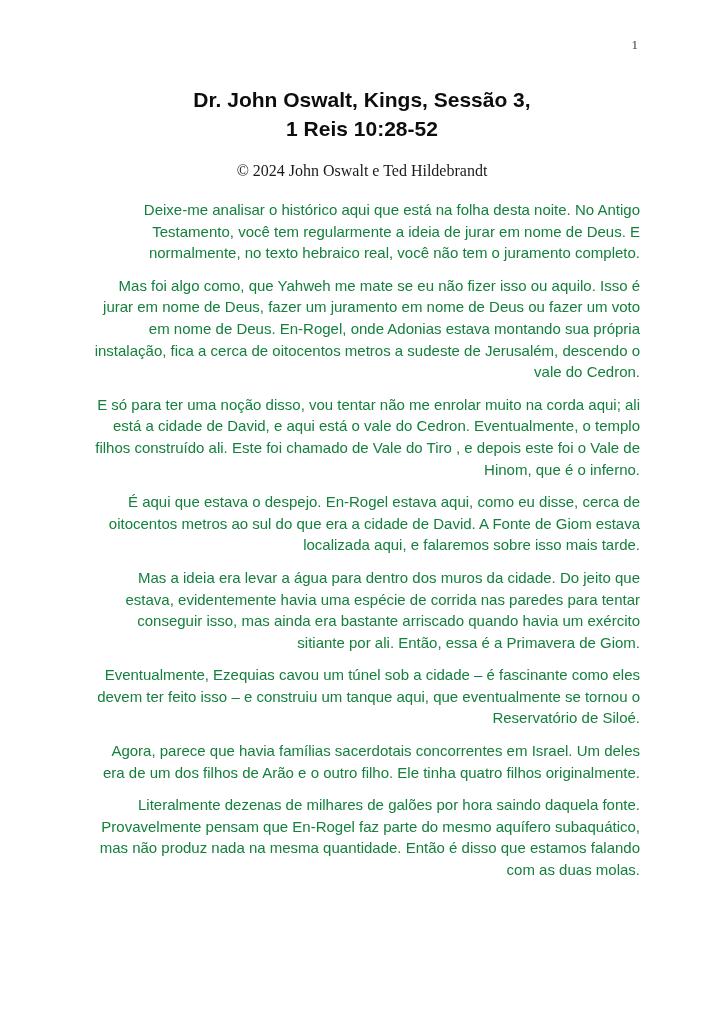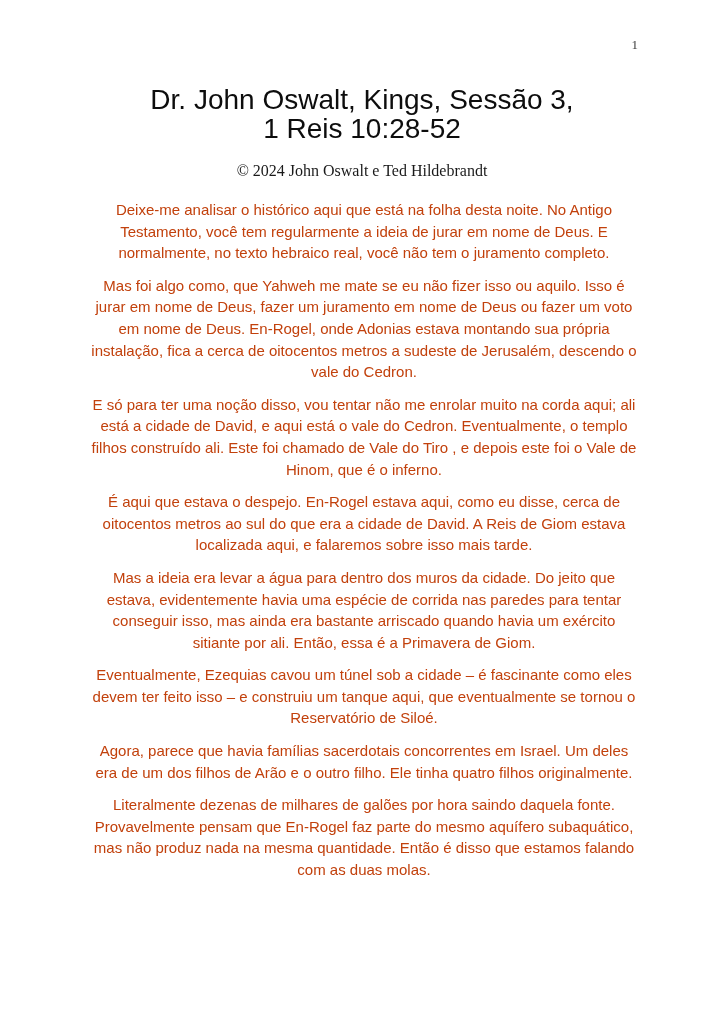--- a/index.html
+++ b/index.html
@@ -23,63 +23,63 @@
     font-family: "Liberation Serif", "DejaVu Serif", serif;
     font-size: 13px;
     color: #3d3d3d;
   }
   .title-block {
     padding-top: 85px;
     text-align: center;
   }
   .title-line {
     font-family: "Liberation Sans", "DejaVu Sans", sans-serif;
-    font-weight: 400;
-    font-size: 28px;
+    font-weight: 700;
+    font-size: 21px;
     line-height: 29px;
     color: #0d0d0d;
   }
   .copyright-line {
     font-family: "Liberation Serif", "DejaVu Serif", serif;
     font-size: 16px;
     line-height: 20px;
     color: #1a1a1a;
     margin-top: 18px;
     text-align: center;
   }
   .content {
     margin: 18px 84px 0 88px;
     width: 552px;
   }
   .content p {
     font-family: "Liberation Sans", "DejaVu Sans", sans-serif;
     font-size: 15px;
     line-height: 21.6px;
-    color: #c2410c;
+    color: #15803d;
     margin-bottom: 11px;
-    text-align: center;
+    text-align: right;
   }
 </style>
 </head>
 <body>
 
 <div class="page">
 
   <div class="page-number">1</div>
 
   <div class="title-block">
     <div class="title-line">Dr. John Oswalt, Kings, Sessão 3,</div>
     <div class="title-line">1 Reis 10:28-52</div>
     <div class="copyright-line">© 2024 John Oswalt e Ted Hildebrandt</div>
   </div>
 
   <div class="content">
     <p>Deixe-me analisar o histórico aqui que está na folha desta noite. No Antigo Testamento, você tem regularmente a ideia de jurar em nome de Deus. E normalmente, no texto hebraico real, você não tem o juramento completo.</p>
     <p>Mas foi algo como, que Yahweh me mate se eu não fizer isso ou aquilo. Isso é jurar em nome de Deus, fazer um juramento em nome de Deus ou fazer um voto em nome de Deus. En-Rogel, onde Adonias estava montando sua própria instalação, fica a cerca de oitocentos metros a sudeste de Jerusalém, descendo o vale do Cedron.</p>
     <p>E só para ter uma noção disso, vou tentar não me enrolar muito na corda aqui; ali está a cidade de David, e aqui está o vale do Cedron. Eventualmente, o templo filhos construído ali. Este foi chamado de Vale do Tiro , e depois este foi o Vale de Hinom, que é o inferno.</p>
-    <p>É aqui que estava o despejo. En-Rogel estava aqui, como eu disse, cerca de oitocentos metros ao sul do que era a cidade de David. A Reis de Giom estava localizada aqui, e falaremos sobre isso mais tarde.</p>
+    <p>É aqui que estava o despejo. En-Rogel estava aqui, como eu disse, cerca de oitocentos metros ao sul do que era a cidade de David. A Fonte de Giom estava localizada aqui, e falaremos sobre isso mais tarde.</p>
     <p>Mas a ideia era levar a água para dentro dos muros da cidade. Do jeito que estava, evidentemente havia uma espécie de corrida nas paredes para tentar conseguir isso, mas ainda era bastante arriscado quando havia um exército sitiante por ali. Então, essa é a Primavera de Giom.</p>
     <p>Eventualmente, Ezequias cavou um túnel sob a cidade – é fascinante como eles devem ter feito isso – e construiu um tanque aqui, que eventualmente se tornou o Reservatório de Siloé.</p>
     <p>Agora, parece que havia famílias sacerdotais concorrentes em Israel. Um deles era de um dos filhos de Arão e o outro filho. Ele tinha quatro filhos originalmente.</p>
     <p>Literalmente dezenas de milhares de galões por hora saindo daquela fonte. Provavelmente pensam que En-Rogel faz parte do mesmo aquífero subaquático, mas não produz nada na mesma quantidade. Então é disso que estamos falando com as duas molas.</p>
   </div>
 
 </div>
 
 </body></html>

